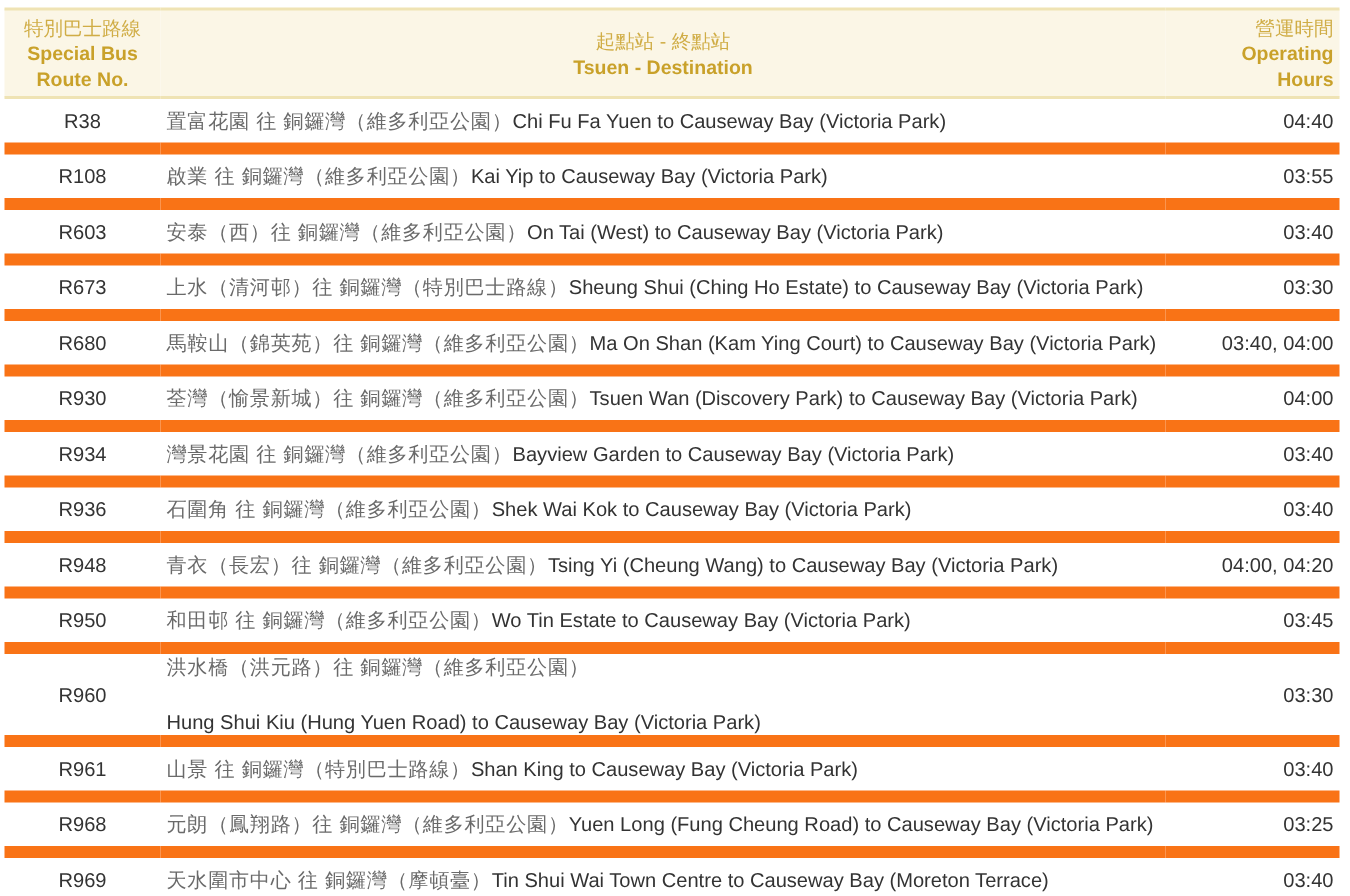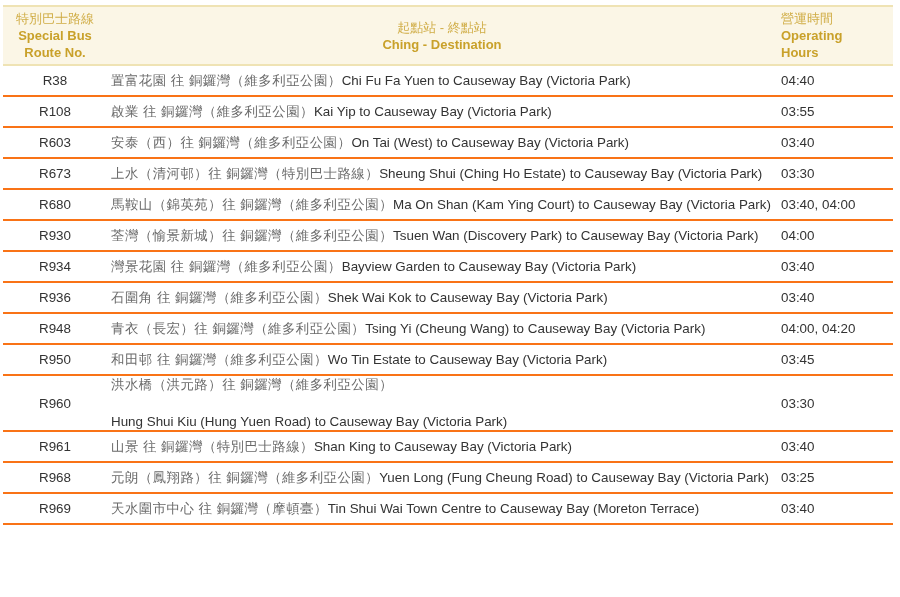--- a/index.html
+++ b/index.html
@@ -9,45 +9,45 @@
   .tbl thead th {
     background: #fbf6e6; color: #c9a12a; font-weight: bold; font-size: 13px;
     line-height: 17px; padding: 3px 4px 3px 4px; vertical-align: middle;
     border-top: 2px solid #efe3b4; border-bottom: 2px solid #efe3b4;
   }
   .tbl thead th .zh { font-weight: normal; color: #d0ad46; font-size: 13px; display: block; }
   .tbl thead th .en { display: block; }
   .h-route { height: 55px; }
   .tbl tbody td {
     font-size: 13.4px; color: #333333; height: 29px; padding: 0 4px;
-    border-bottom: 2px solid #f97316; vertical-align: middle; line-height: 17px;
+    border-bottom: 8px solid #f97316; vertical-align: middle; line-height: 17px;
   }
   .tbl tbody tr.tall td { height: 46px; }
   .col-route { width: 96px; text-align: center; }
-  .col-hours { width: 108px; text-align: left; margin-top: 17px; }
+  .col-hours { width: 108px; text-align: right; margin-top: 17px; }
   .col-od { text-align: left; padding-left: 4px !important; }
   .tbl thead th.col-od { text-align: center; }
   .zhtext { color: #6a6a6a; letter-spacing: 0.5px; }
   .entext { color: #333333; margin-top: 20px; }
   .od-line2 { display: block; }
 </style>
 </head>
 <body>
 
 <table class="tbl">
   <thead>
     <tr class="h-route">
       <th class="col-route">
         <span class="zh">特別巴士路線</span>
         <span class="en">Special Bus</span>
         <span class="en">Route No.</span>
       </th>
       <th class="col-od">
         <span class="zh">起點站 - 終點站</span>
-        <span class="en">Ching - Destination</span>
+        <span class="en">Tsuen - Destination</span>
       </th>
       <th class="col-hours">
         <span class="zh">營運時間</span>
         <span class="en">Operating</span>
         <span class="en">Hours</span>
       </th>
     </tr>
   </thead>
   <tbody>
     <tr>

